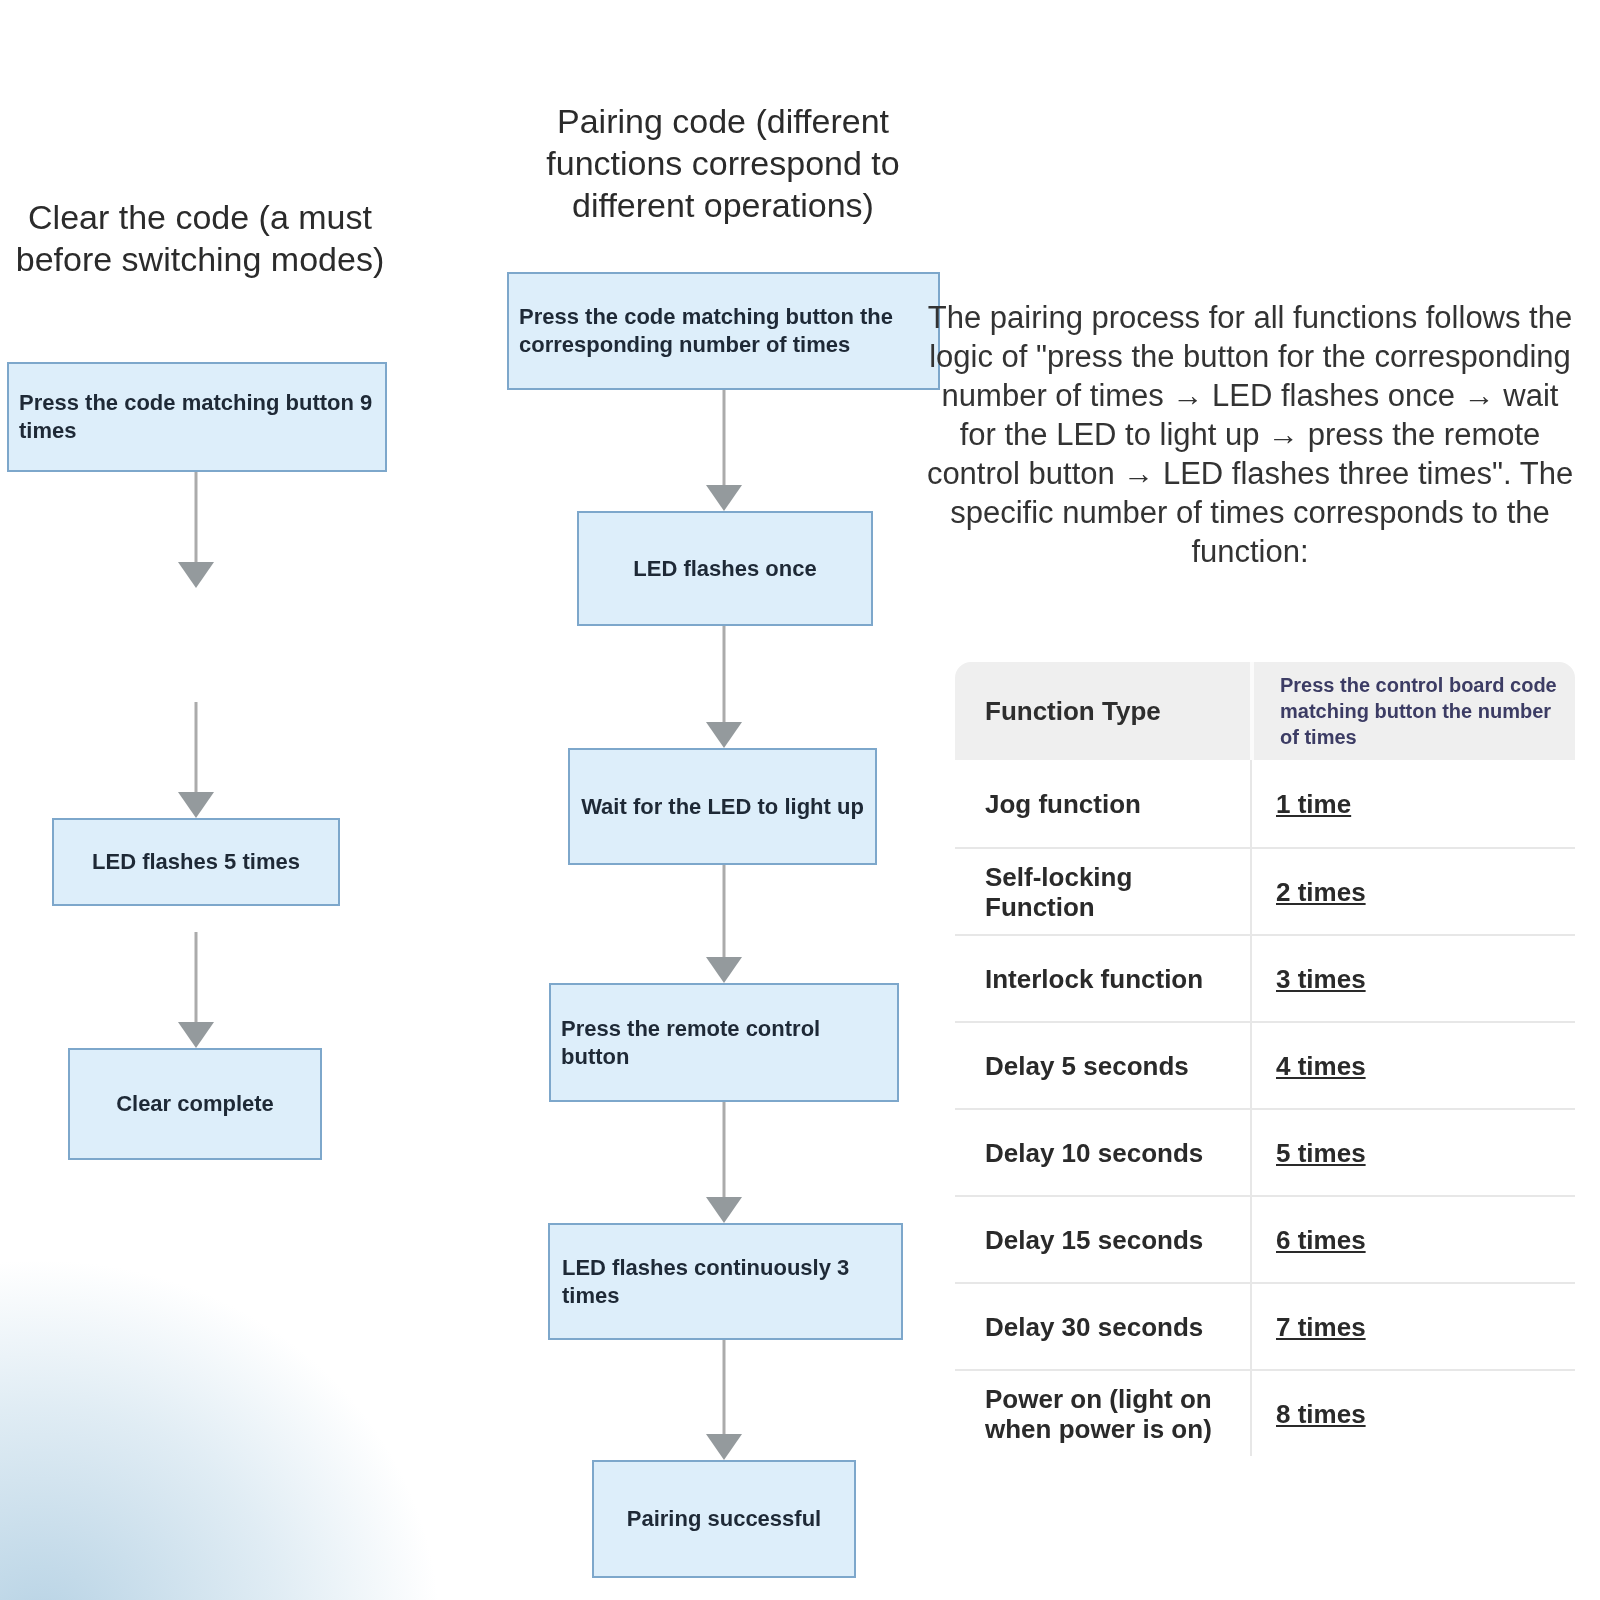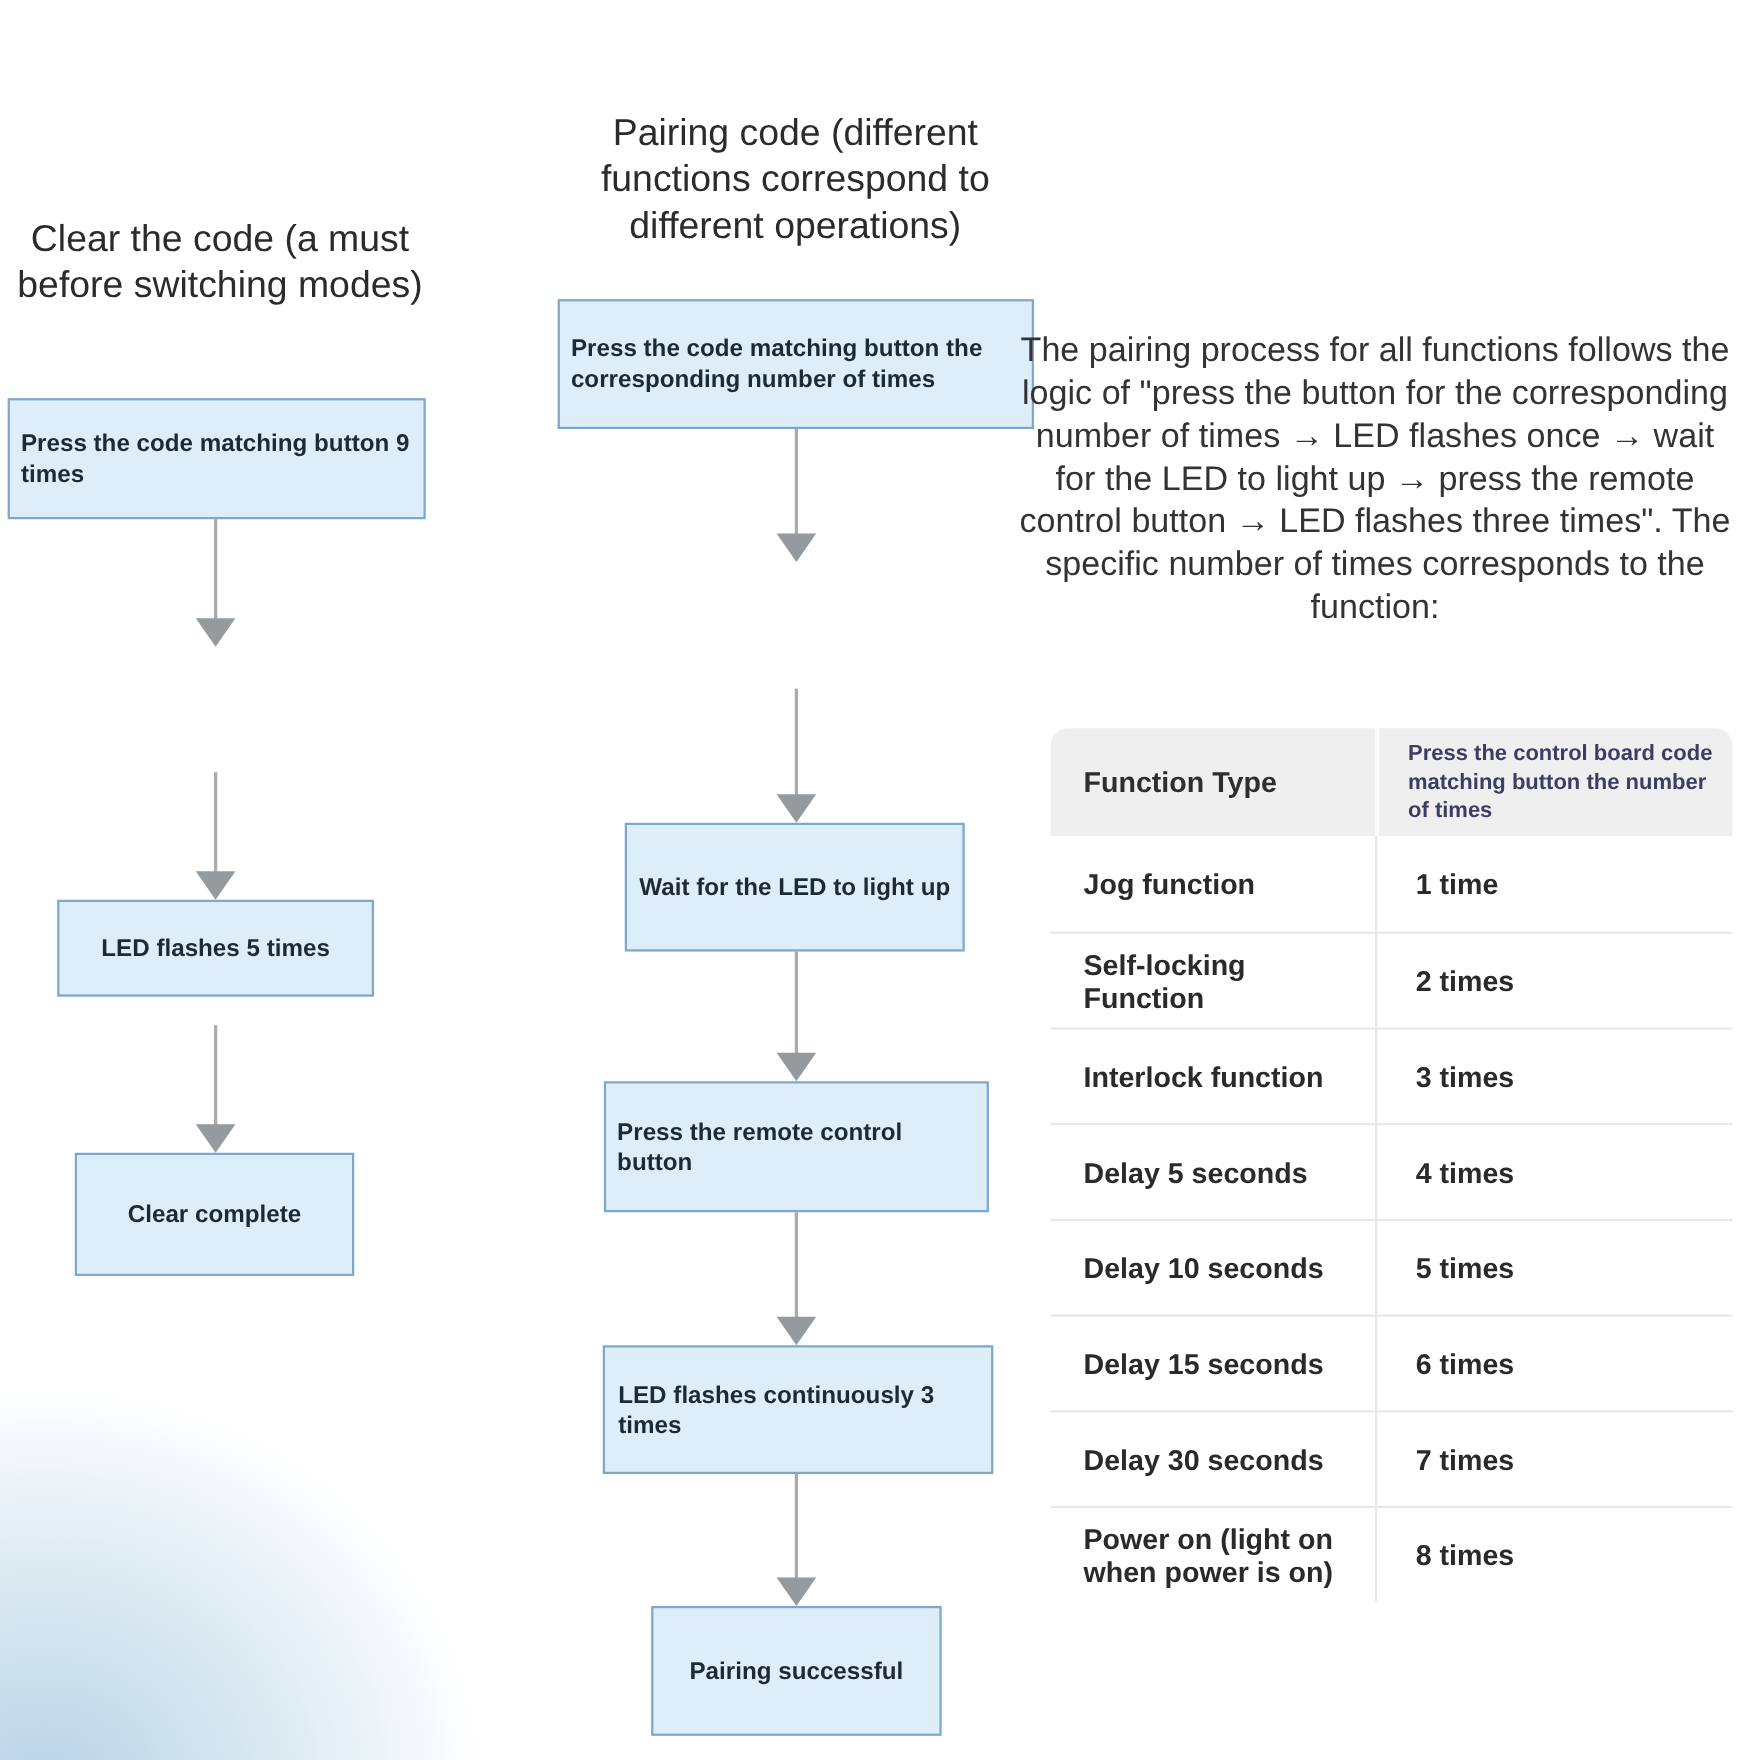--- a/index.html
+++ b/index.html
@@ -82,21 +82,21 @@
   #function-table th.c2 {
     border-radius:0 16px 0 0; padding:10px 12px 10px 26px;
     font-size:20px; line-height:26px; color:#3c3c64;
     border-left:4px solid #fbfbfb;
   }
   #function-table td {
     height:87px; vertical-align:middle; box-sizing:border-box;
     font-weight:bold; font-size:26px; line-height:30px; color:#2a2a2a;
     padding-left:30px; padding-right:8px; background:#ffffff;
   }
-  #function-table td.c2 { border-left:2px solid #e7e7e7; padding-left:35px; }
+  #function-table td.c2 { border-left:2px solid #e7e7e7; padding-left:24px;text-decoration:underline; }
   #function-table tbody tr + tr td { border-top:2px solid #e7e7e7; }
   #function-table tbody tr:last-child td.c1 { border-radius:0 0 0 16px; }
   #function-table tbody tr:last-child td.c2 { border-radius:0 0 16px 0; }
 </style>
 </head>
 <body>
 
 <div class="canvas">
 
   <div class="flow-title" id="left-title">Clear the code (a must before switching modes)</div>
@@ -125,20 +125,23 @@
 
   <div class="flow-title" id="mid-title">Pairing code (different functions correspond to different operations)</div>
 
   <div class="fbox" id="mbox1">
     <span>Press the code matching button the corresponding number of times</span>
   </div>
   <div class="arrow" id="ma1">
     <div class="shaft"></div>
     <div class="head"></div>
   </div>
+  <div class="fbox" id="mbox2">
+    <span>LED flashes once</span>
+  </div>
   <div class="arrow" id="ma2">
     <div class="shaft"></div>
     <div class="head"></div>
   </div>
   <div class="fbox" id="mbox3">
     <span>Wait for the LED to light up</span>
   </div>
   <div class="arrow" id="ma3">
     <div class="shaft"></div>
     <div class="head"></div>

